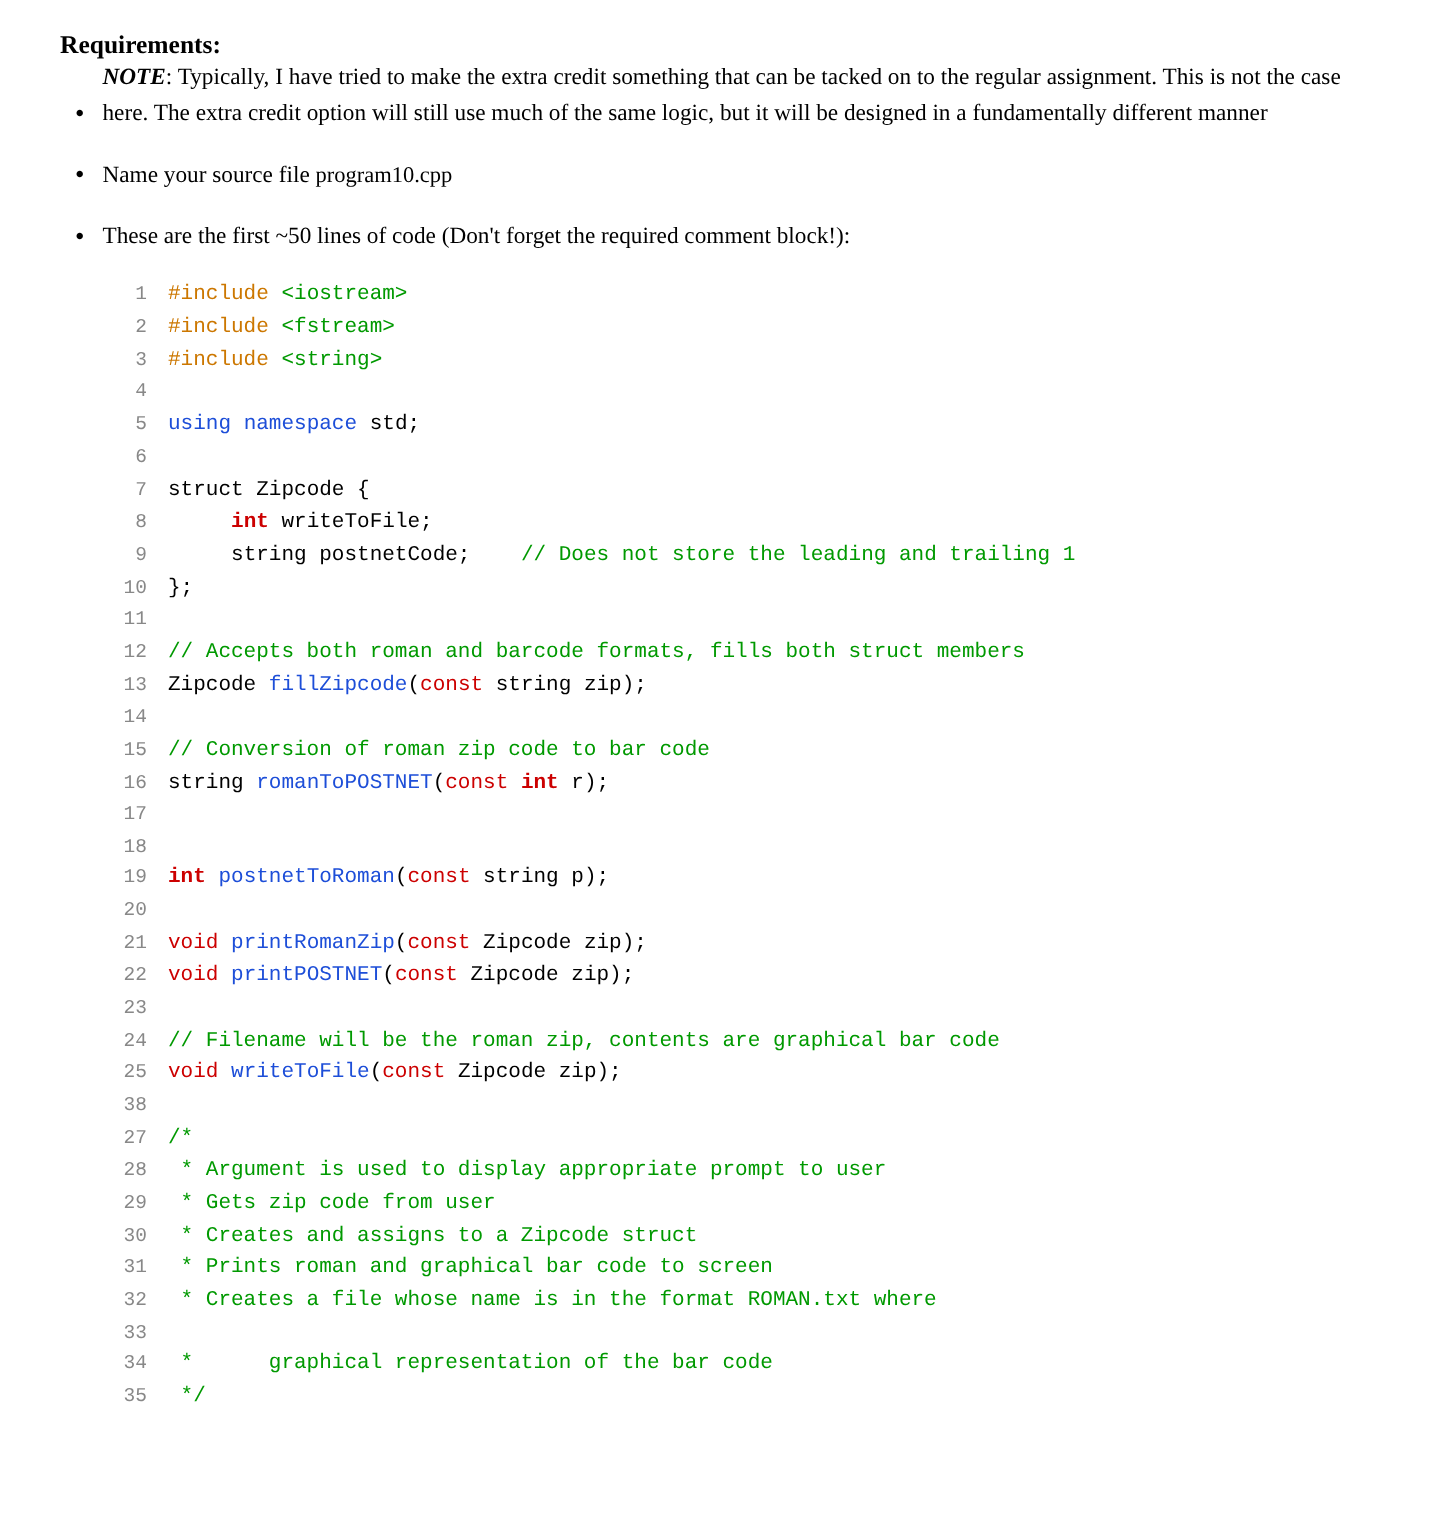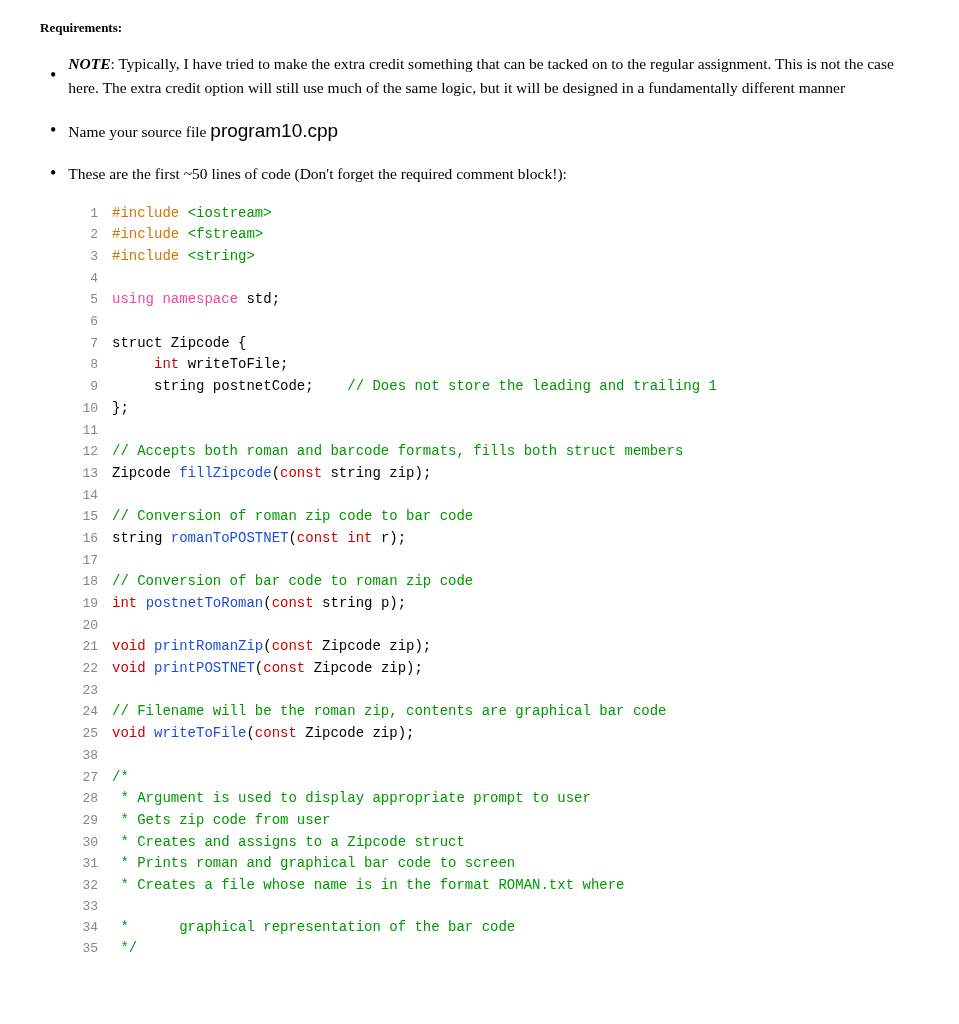--- a/index.html
+++ b/index.html
@@ -12,34 +12,33 @@
       background: #ffffff;
       font-family: 'Times New Roman', Times, serif;
       font-size: 16px;
       color: #000000;
       padding: 20px 40px;
       width: 959px;
       min-height: 1024px;
     }
 
     h2.requirements {
-      font-size: 13px;
+      font-size: 17px;
       font-weight: bold;
-      margin-bottom: 16px;
     }
 
     ul.bullet-list {
       list-style: none;
       padding: 0;
       margin: 0 0 12px 0;
     }
 
     ul.bullet-list li {
       display: flex;
-      align-items: center;
+      align-items: flex-end;
       margin-bottom: 16px;
       padding-left: 10px;
     }
 
     ul.bullet-list li::before {
       content: '•';
       margin-right: 12px;
       font-size: 18px;
       line-height: 1.4;
       flex-shrink: 0;
@@ -49,22 +48,22 @@
       font-size: 15.5px;
       line-height: 1.55;
     }
 
     .note-text em {
       font-style: italic;
       font-weight: bold;
     }
 
     .inline-code {
-      font-family: Liberation Sans, sans-serif;
-      font-size: 19px;
+      font-family: Liberation Serif, serif;
+      font-size: 15px;
     }
 
     .code-block {
       font-family: 'Courier New', Courier, monospace;
       font-size: 14px;
       background: #ffffff;
       margin: 8px 0 8px 30px;
       border: none;
       line-height: 1.55;
     }
@@ -84,23 +83,23 @@
       flex-shrink: 0;
     }
 
     .code-content {
       white-space: pre;
     }
 
     
     .kw-include { color: #cc7700; } 
     .kw-header  { color: #009900; } 
-    .kw-using   { color: #ec4899; }
+    .kw-using   { color: #1d4ed8; }
     .kw-struct  { color: #000000; } 
-    .kw-int     { color: #cc0000; }
+    .kw-int     { color: #cc0000; font-weight: bold; }
     .kw-const   { color: #cc0000; } 
     .kw-void    { color: #cc0000; } 
     .comment    { color: #009900; }
     .fn-name    { color: #1d4ed8; }
     .normal     { color: #000000; }
   </style>
 </head>
 <body>
 
 <h2 class="requirements">Requirements:</h2>
@@ -203,21 +202,20 @@
     <span class="code-content"><span class="normal">string </span><span class="fn-name">romanToPOSTNET</span><span class="normal">(</span><span class="kw-const">const</span><span class="normal"> </span><span class="kw-int">int</span><span class="normal"> r);</span></span>
   </div>
 
   <div class="code-line">
     <span class="line-num">17</span>
     <span class="code-content"> </span>
   </div>
 
   <div class="code-line">
     <span class="line-num">18</span>
-    <span class="code-content"><span class="comment">// Conversion of bar code to roman zip code</span></span>
   </div>
 
   <div class="code-line">
     <span class="line-num">19</span>
     <span class="code-content"><span class="kw-int">int</span><span class="normal"> </span><span class="fn-name">postnetToRoman</span><span class="normal">(</span><span class="kw-const">const</span><span class="normal"> string p);</span></span>
   </div>
 
   <div class="code-line">
     <span class="line-num">20</span>
     <span class="code-content"> </span>

